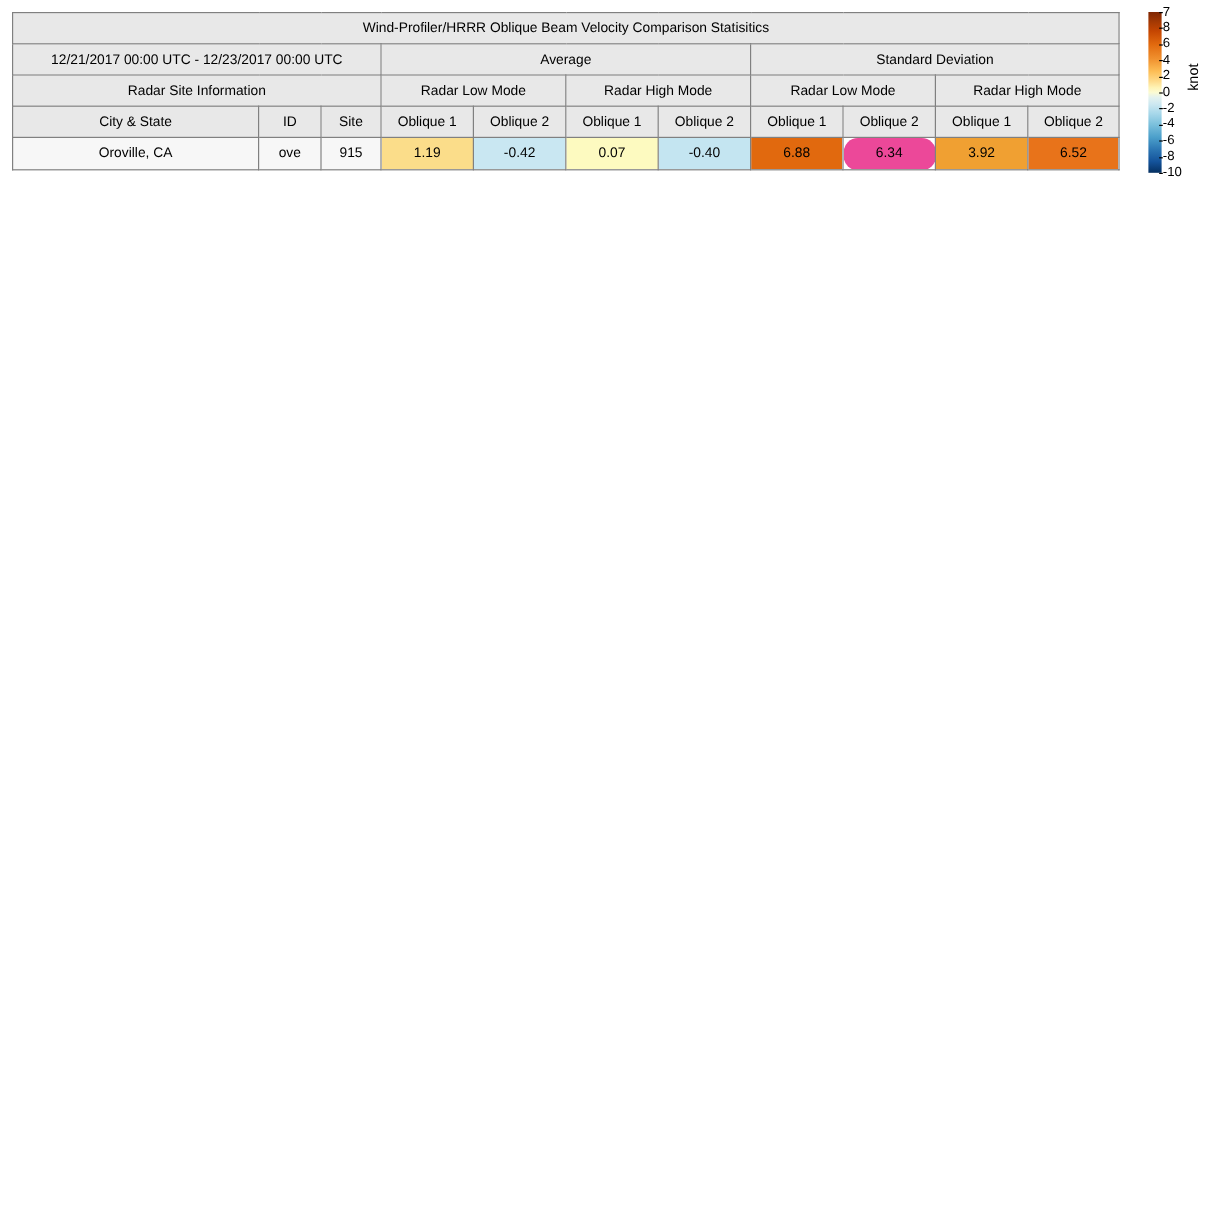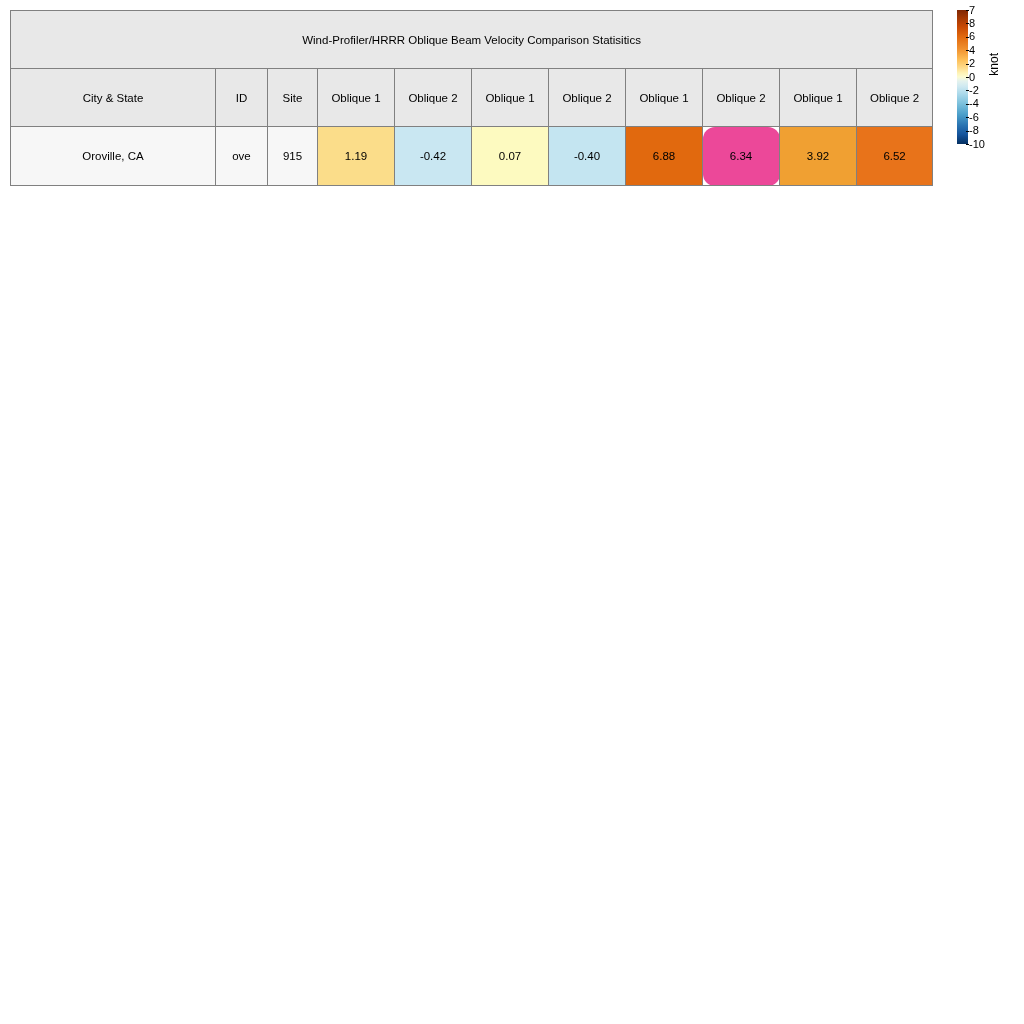--- a/index.html
+++ b/index.html
@@ -30,21 +30,21 @@
     background: #ffffff;
   }
 
   .stats-table td {
     border: 1px solid #808080;
     font-size: 11.5px;
     color: #000000;
     text-align: center;
     vertical-align: middle;
     height: 25px;
-    padding: 16px 2px;
+    padding: 0 2px;
     font-family: "Liberation Sans", sans-serif;
     white-space: nowrap;
     overflow: hidden;
   }
 
   .hdr {
     background: #e8e8e8;
   }
 
   .title-cell {
@@ -159,20 +159,32 @@
       <col style="width:77px">
       <col style="width:77px">
       <col style="width:77px">
       <col style="width:77px">
       <col style="width:77px">
       <col style="width:76px">
     </colgroup>
     <tbody>
       <tr>
         <td class="title-cell" colspan="11">Wind-Profiler/HRRR Oblique Beam Velocity Comparison Statisitics</td>
+      </tr>
+      <tr>
+        <td class="daterange-cell" colspan="3">12/21/2017 00:00 UTC - 12/23/2017 00:00 UTC</td>
+        <td class="hdr" colspan="4">Average</td>
+        <td class="hdr" colspan="4">Standard Deviation</td>
+      </tr>
+      <tr>
+        <td class="hdr" colspan="3">Radar Site Information</td>
+        <td class="hdr" colspan="2">Radar Low Mode</td>
+        <td class="hdr" colspan="2">Radar High Mode</td>
+        <td class="hdr" colspan="2">Radar Low Mode</td>
+        <td class="hdr" colspan="2">Radar High Mode</td>
       </tr>
       <tr>
         <td class="hdr">City &amp; State</td>
         <td class="hdr">ID</td>
         <td class="hdr">Site</td>
         <td class="hdr">Oblique 1</td>
         <td class="hdr">Oblique 2</td>
         <td class="hdr">Oblique 1</td>
         <td class="hdr">Oblique 2</td>
         <td class="hdr">Oblique 1</td>

